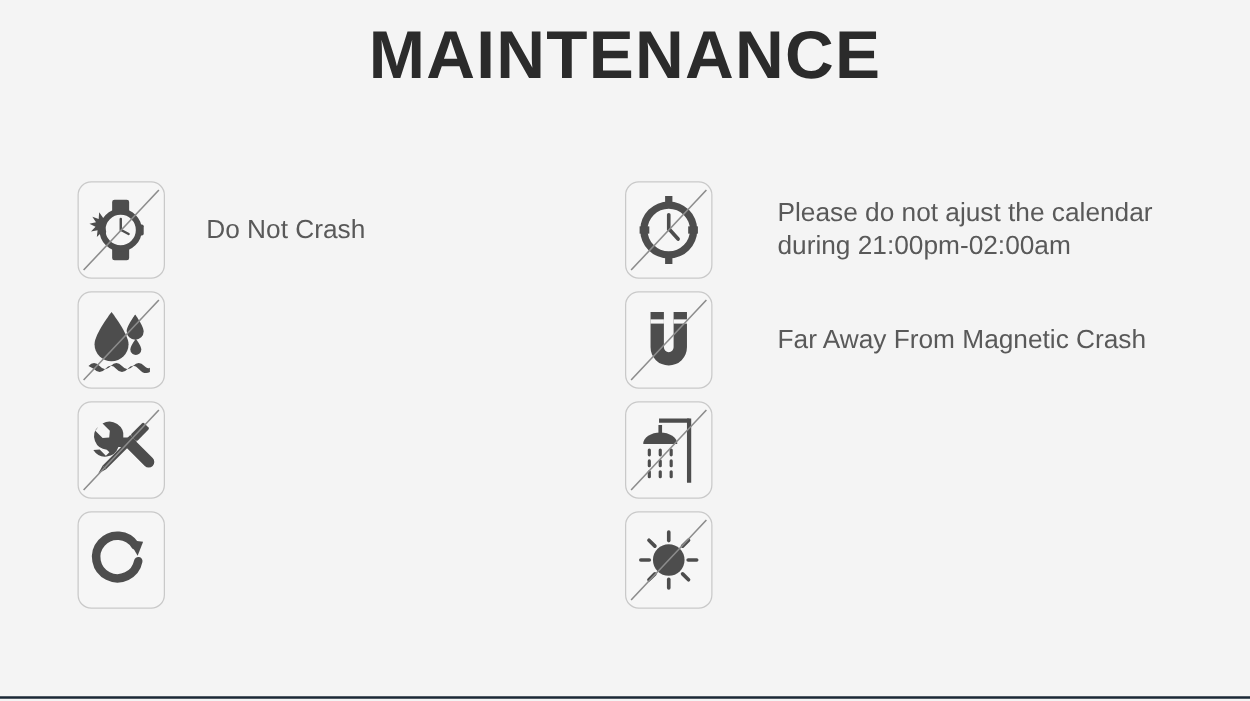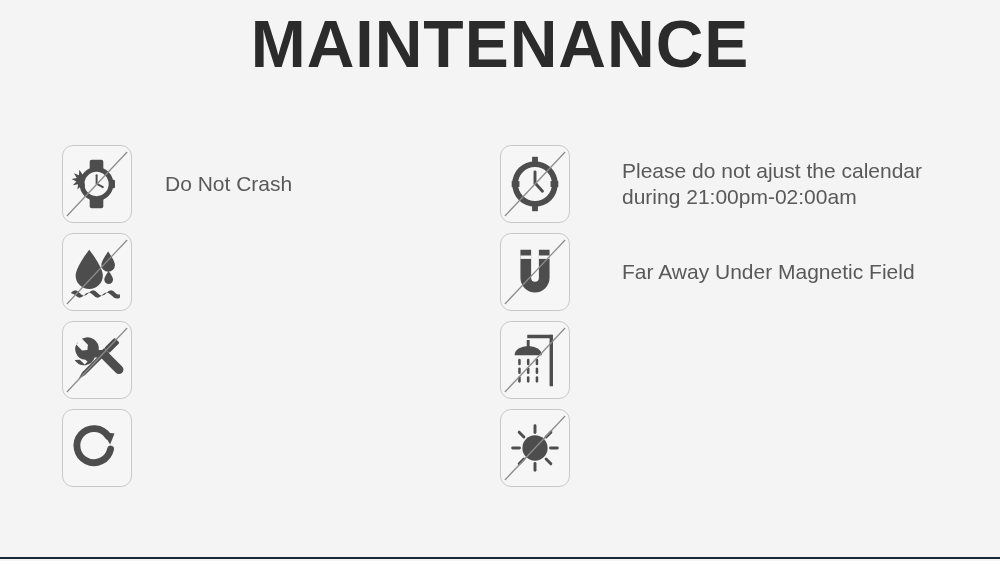--- a/index.html
+++ b/index.html
@@ -15,21 +15,21 @@
     position: relative;
   }
 
   
   #page-title {
     position: absolute;
     top: 8px;
     left: 0;
     width: 1000px;
     text-align: center;
-    font-size: 66px;
+    font-size: 54px;
     font-weight: bold;
     letter-spacing: 1px;
     color: #2b2b2b;
     line-height: 72px;
     white-space: nowrap;
   }
 
   
   #items-grid {
     position: absolute;
@@ -195,21 +195,21 @@
 
     <div class="item-row">
       <div class="icon-box">
         <svg viewBox="0 0 70 78">
           <path d="M20 16 h11 v29 a4 4 0 0 0 8 0 v-29 h11 v29 a15 15 0 0 1 -30 0 z" fill="#4d4d4d"></path>
           <rect x="20" y="22" width="11" height="3.5" fill="#f6f6f6"></rect>
           <rect x="39" y="22" width="11" height="3.5" fill="#f6f6f6"></rect>
           <line x1="4" y1="72" x2="66" y2="6" stroke="#8c8c8c" stroke-width="1.3"></line>
         </svg>
       </div>
-      <div class="item-label">Far Away Under Magnetic Field</div>
+      <div class="item-label">Far Away From Magnetic Crash</div>
     </div>
 
     <div class="item-row">
       <div class="icon-box">
         <svg viewBox="0 0 70 78">
           <g fill="#4d4d4d">
             <path d="M50 13 h3.5 v53 h-3.5 z"></path>
             <path d="M27 13 h25 v3.5 h-25 z"></path>
             <path d="M26.5 18.5 h3 v7 h-3 z"></path>
             <path d="M14 34 a14 9.5 0 0 1 28 0 z"></path>

